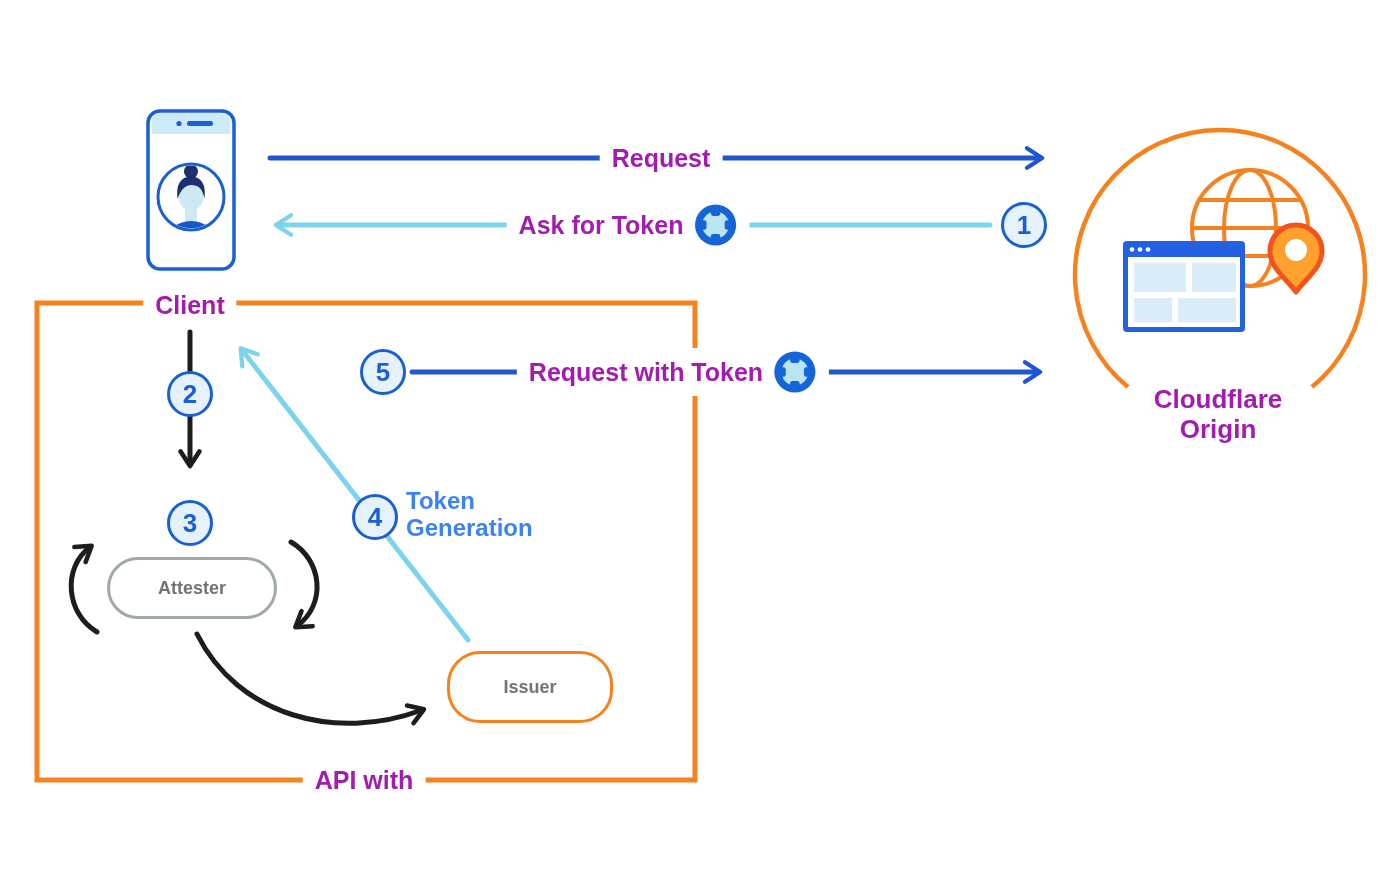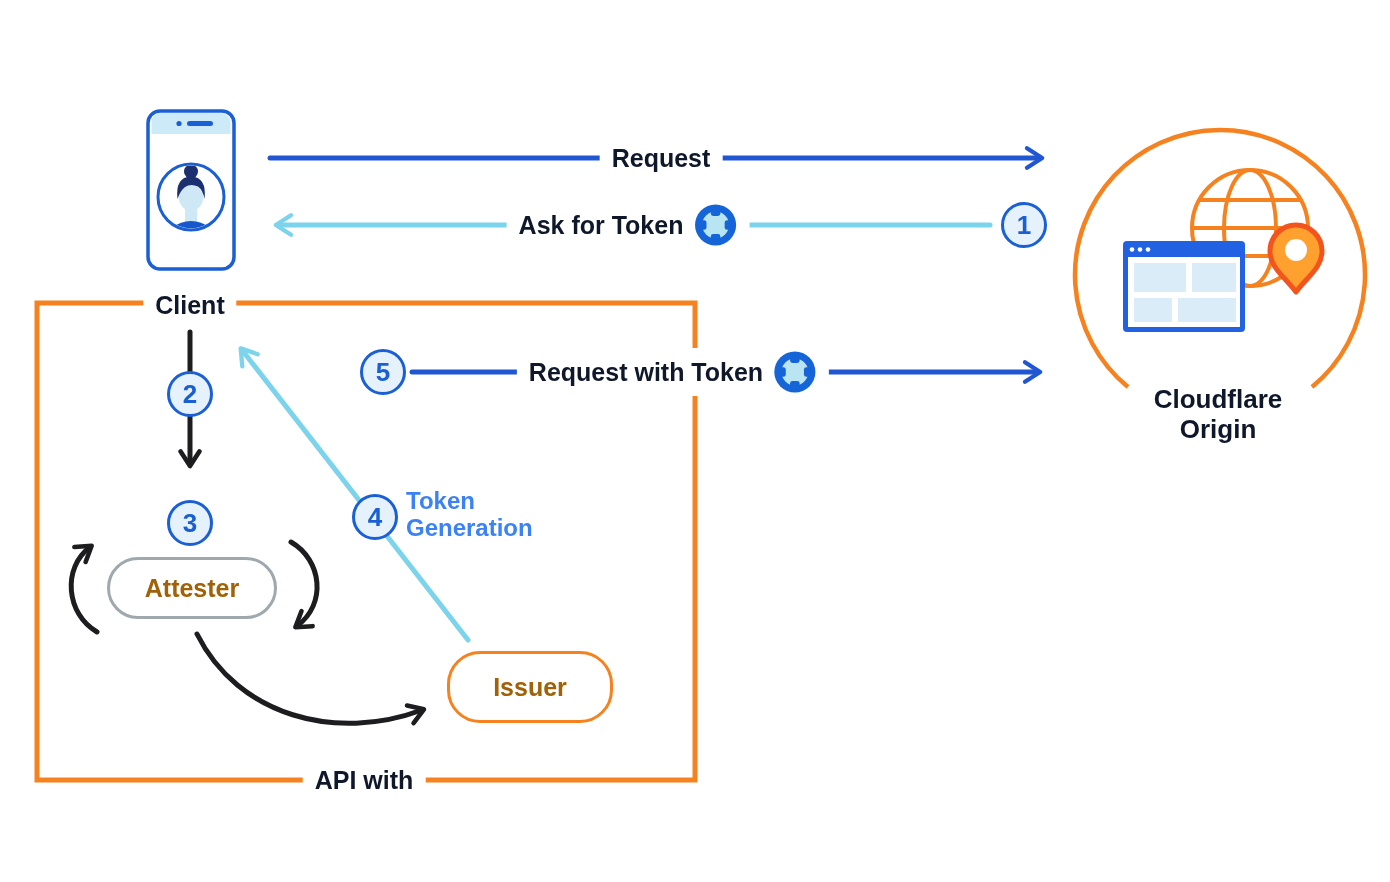--- a/index.html
+++ b/index.html
@@ -3,37 +3,37 @@
 <meta charset="utf-8">
 <style>
   html,body{margin:0;padding:0;background:#fff;}
   .canvas{
     position:relative;width:1390px;height:882px;background:#ffffff;
     font-family:"Liberation Sans",sans-serif;overflow:hidden;
   }
   svg.overlay{position:absolute;left:0;top:0;z-index:1;}
   .lbl{
     position:absolute;transform:translate(-50%,-50%);
-    font-weight:700;font-size:25px;color:#0f172a;white-space:nowrap;z-index:2;
+    font-weight:700;font-size:25px;color:#a21caf;white-space:nowrap;z-index:2;
   }
   .bg{background:#ffffff;padding:2px 12px;}
   .row{display:flex;align-items:center;gap:10px;}
   .token-icon{width:44px;height:44px;flex:0 0 auto;}
   .badge{
     position:absolute;transform:translate(-50%,-50%);
     width:46px;height:46px;border-radius:50%;
     background:#e5f2fb;border:3.5px solid #1a5fd3;color:#1a5fd3;
     font-weight:700;font-size:26px;line-height:1;
     display:flex;align-items:center;justify-content:center;
     box-sizing:border-box;z-index:3;
   }
   .pill{
     position:absolute;transform:translate(-50%,-50%);
     display:flex;align-items:center;justify-content:center;
-    background:#fff;font-weight:700;font-size:25px;color:#a16207;
+    background:#fff;font-weight:700;font-size:18px;color:#737373;
     box-sizing:border-box;z-index:2;white-space:nowrap;
   }
   .attester{width:170px;height:62px;border:3.5px solid #9fa9ad;border-radius:31px;}
   .issuer{width:166px;height:72px;border:3.5px solid #f6821f;border-radius:33px;}
   .tg{
     position:absolute;left:406px;top:487px;z-index:2;
     font-weight:700;font-size:24px;color:#3b82f6;line-height:27px;white-space:nowrap;
   }
   .cf-label{text-align:center;line-height:30px;font-size:26px;}
 </style>

